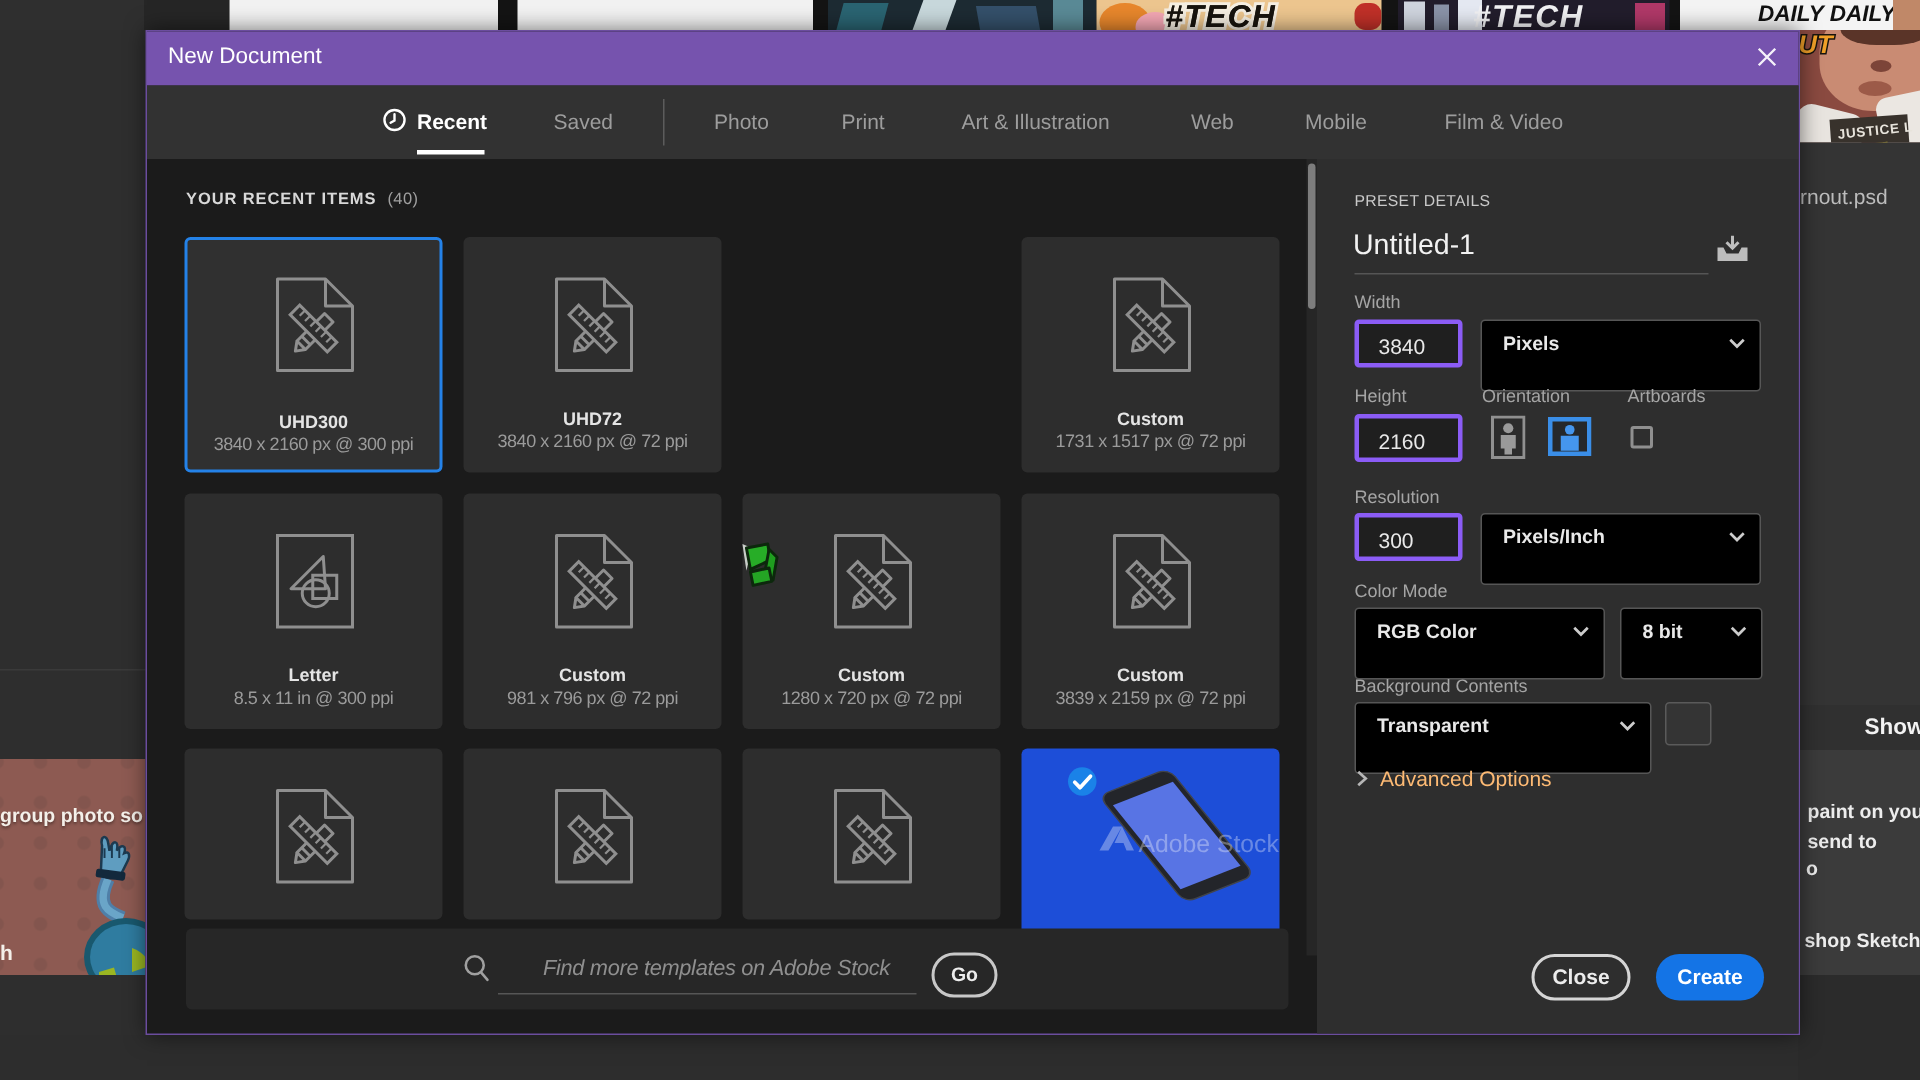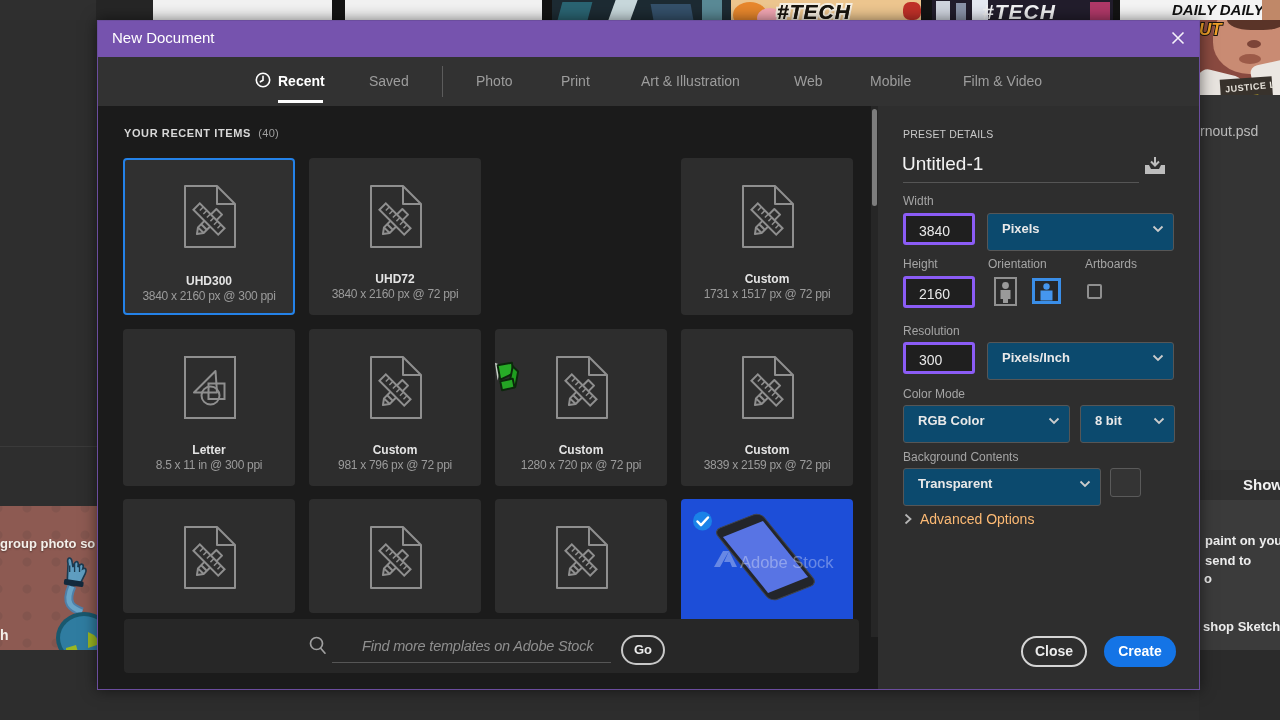--- a/index.html
+++ b/index.html
@@ -17,21 +17,21 @@
   #tabbar { left:0; top:36px; width:1101px; height:49px; background:#323232; }
   .tab { position:absolute; top:16px; font-size:14px; color:#9d9d9d; white-space:nowrap; }
   .tab.active { color:#fff; font-weight:bold; }
   #tabuline { position:absolute; left:180px; top:43px; width:45px; height:3px; background:#fff; }
   #tabdivider { position:absolute; left:344px; top:9px; width:1px; height:31px; background:#5c5c5c; }
 
   
   #leftarea { left:0; top:85px; width:780px; height:583px; overflow:hidden; }
   #recenthdr { left:26px; top:21px; font-size:11px; font-weight:bold; color:#d8d8d8; letter-spacing:0.6px; }
   #recenthdr span { color:#9f9f9f; font-weight:normal; letter-spacing:0.3px; font-size:11px;text-align:center; }
-  .card { position:absolute; width:172px; height:157px; background:#2d2d2d; border-radius:4px; }
+  .card { position:absolute; width:172px; height:157px; background:#2d2d2d; border-radius:4px;padding-left:19px; }
   .card.sel { border:2px solid #2482e8; background:#303030; }
   .card .cicon { position:absolute; left:60px; top:26px; }
   .card.sel .cicon { left:58px; top:24px; }
   .card .ctitle { position:absolute; left:0; width:100%; top:114px; text-align:center;
                   font-size:12px; font-weight:bold; color:#e4e4e4; }
   .card .cdims { position:absolute; left:0; width:100%; top:130px; text-align:center;
                  font-size:12px; letter-spacing:-0.3px; color:#9b9b9b; line-height:12px; }
   #searchbar { left:26px; top:513px; width:735px; height:54px; background:#272727; border-radius:4px; }
   #searchtxt { position:absolute; left:210px; top:19px; font-size:14.5px; font-style:italic; color:#8f8f8f; letter-spacing:-0.2px;margin-left:28px; }
   #searchuline { position:absolute; left:208px; top:43px; width:279px; height:1px; background:#565656; }
@@ -39,21 +39,21 @@
            border-radius:15px; color:#ececec; font-size:13px; font-weight:bold; text-align:center;
            line-height:26px; }
   #scrolltrack { left:773px; top:0px; width:7px; height:531px; background:#262626; }
   #scrollthumb { left:774px; top:3px; width:5px; height:97px; background:#7d7d7d; border-radius:3px; }
 
   
   #rightpanel { left:780px; top:85px; width:321px; height:583px; background:#2e2e2e; }
   .rp-label { position:absolute; font-size:12px; color:#a5a5a5; }
   .rp-input { position:absolute; width:72px; height:32px; background:#1f1f1f; border:3px solid #8b5cf6;
               border-radius:3px; color:#e9e9e9; font-size:14px; line-height:30px; padding-left:13px; }
-  .rp-drop { position:absolute; height:38px; background:#0c4a6e; border:1px solid #565656;
+  .rp-drop { position:absolute; height:48px; background:#000000; border:1px solid #565656;
              border-radius:3px; color:#e9e9e9; font-size:13px; font-weight:bold; line-height:30px;
              padding-left:14px; }
   .rp-drop svg { position:absolute; right:9px; top:11px; }
 </style>
 </head>
 <body>
 <div id="page">
   <svg width="0" height="0" style="position:absolute">
     <defs>
       <g id="docsym" fill="none" stroke="#8f8f8f" stroke-width="2">

